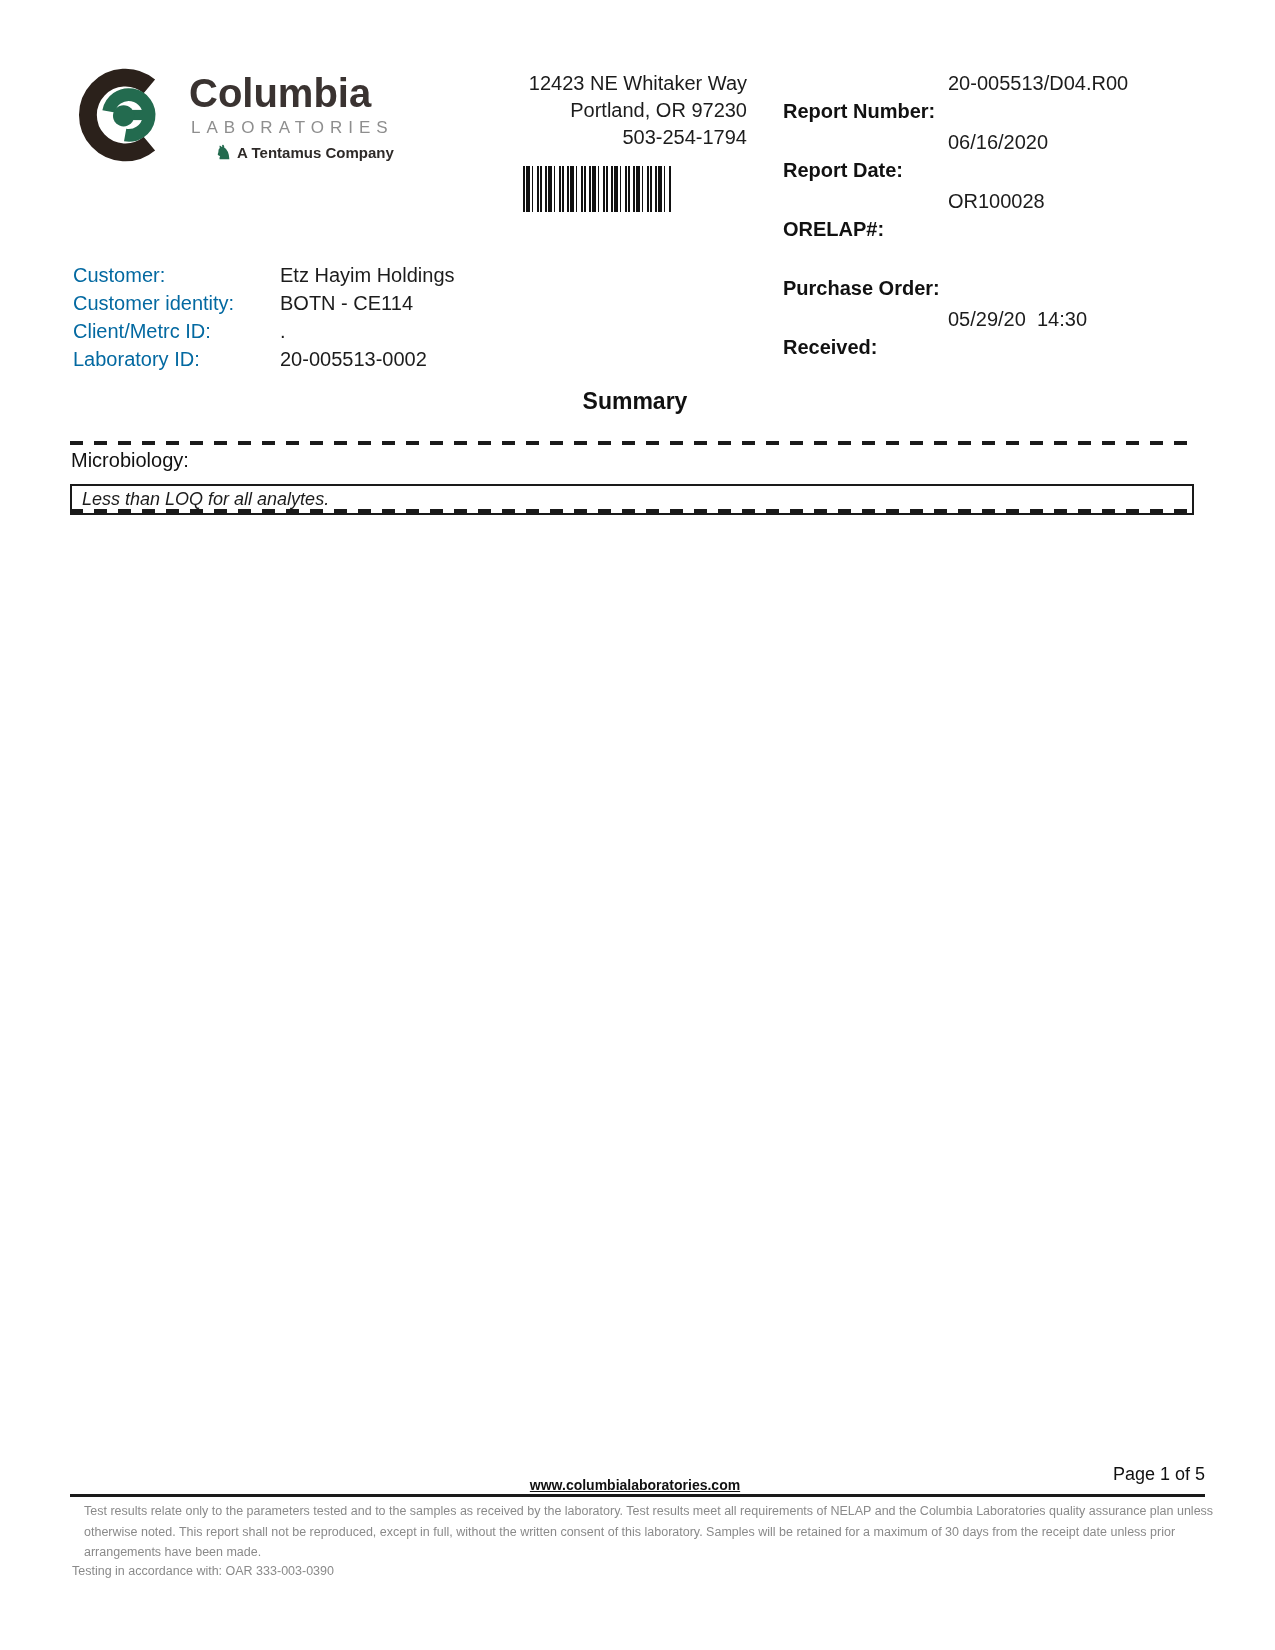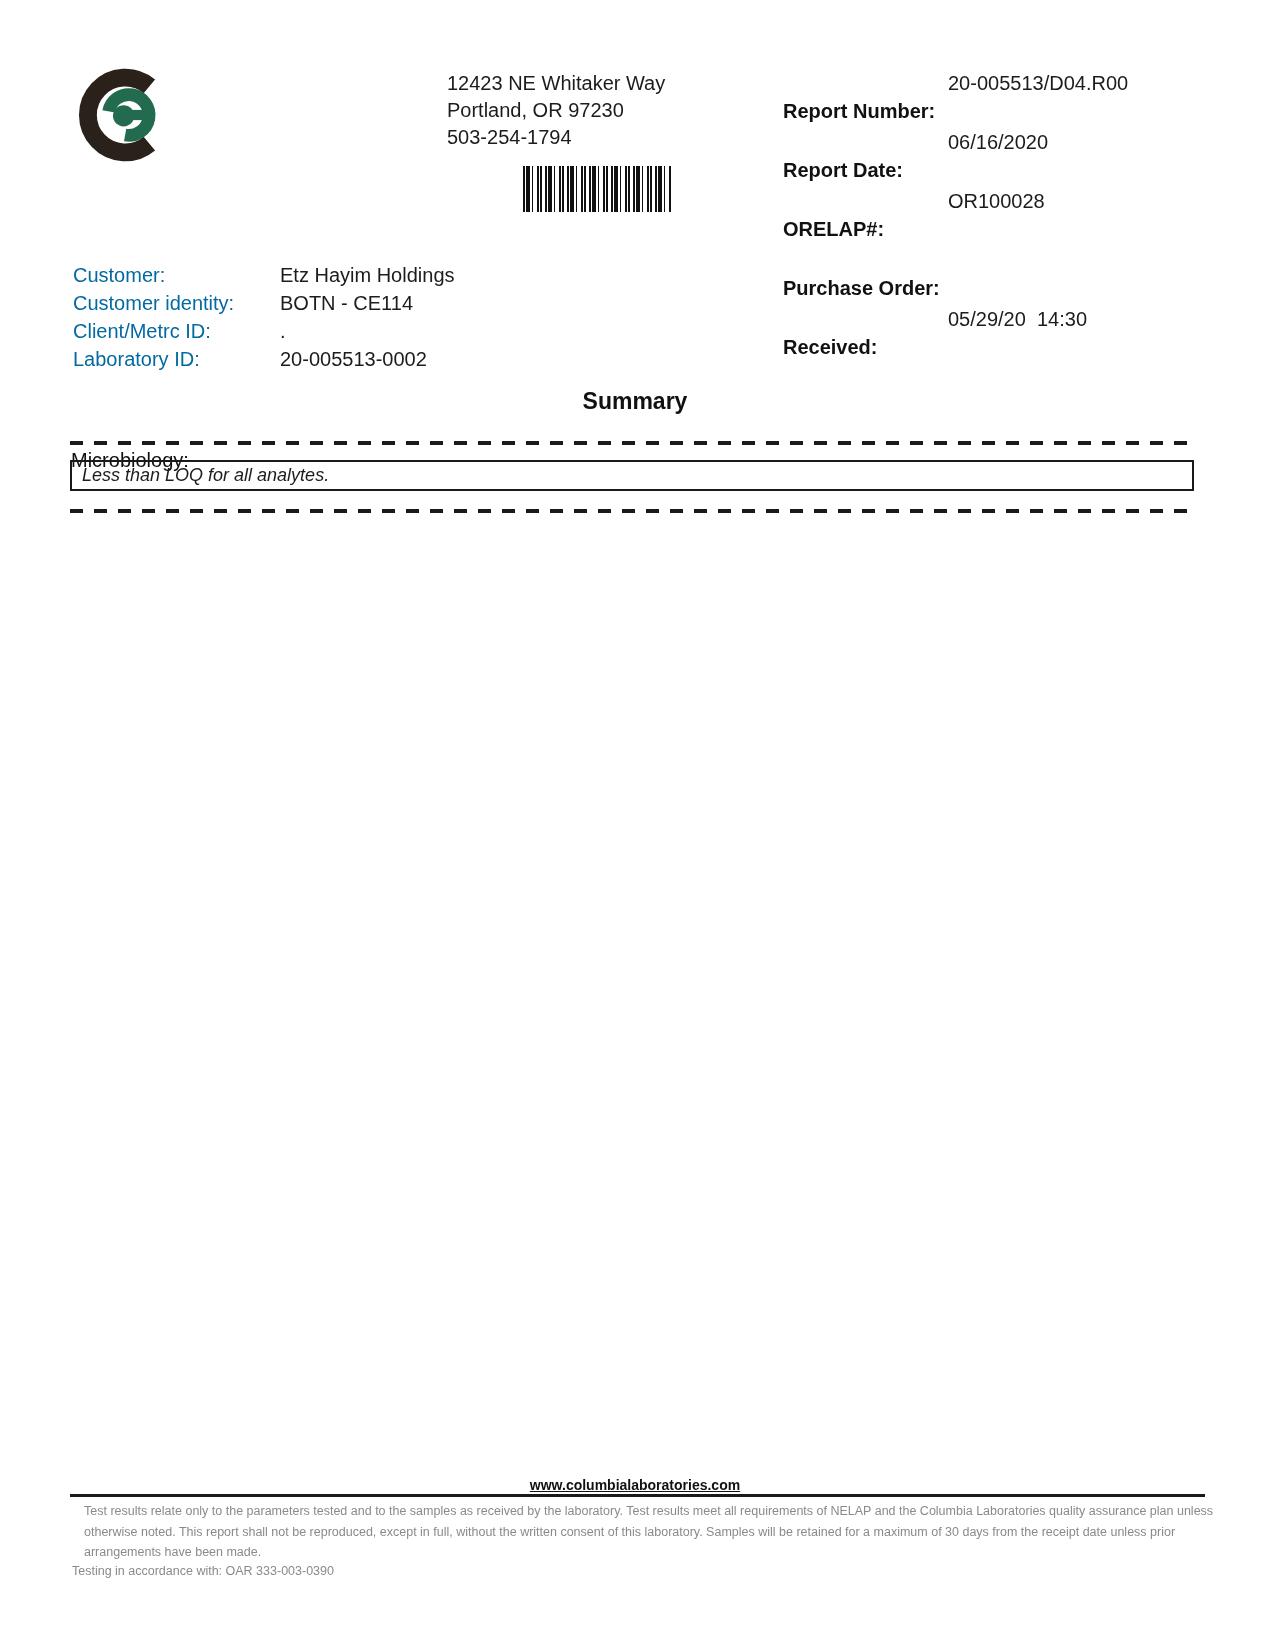--- a/index.html
+++ b/index.html
@@ -19,21 +19,21 @@
   .logo-mark { width: 104px; height: 102px; flex: 0 0 auto; }
   .logo-text { margin-left: 10px; padding-top: 8px; }
   .logo-name { font-size: 40px; font-weight: bold; color: #3a3331; line-height: 1.05; }
   .logo-sub { font-size: 17px; color: #8e8e8e; letter-spacing: 6px; margin-top: 4px; margin-left: 2px; }
   .tentamus { display: flex; align-items: center; gap: 5px; margin-top: 5px; margin-left: 26px;
               font-size: 15px; font-weight: bold; color: #2e2a28; }
   .tentamus-icon { color: #236b4f; font-size: 19px; line-height: 1; }
 
   
   .address { position: absolute; left: 447px; top: 70px; width: 300px;
-             text-align: left; font-size: 20px; line-height: 27px; color: #1c1c1c; }
+             text-align: right; font-size: 20px; line-height: 27px; color: #1c1c1c; }
   .barcode { width: 148px; height: 46px; margin: 15px auto 0;
     background: repeating-linear-gradient(90deg,
       #111 0 2px, #fff 2px 3px, #111 3px 7px, #fff 7px 9px,
       #111 9px 10px, #fff 10px 14px, #111 14px 16px, #fff 16px 17px,
       #111 17px 19px, #fff 19px 22px); }
 
   
   .report-info { position: absolute; left: 783px; top: 72px; font-size: 20px; }
   .info-row { display: flex; margin-bottom: 8px; line-height: 23px; }
   .info-row .lbl { width: 165px; font-weight: bold; color: #111; flex: 0 0 auto; margin-top: 28px; }
@@ -47,21 +47,21 @@
 
   
   .summary-title { position: absolute; top: 388px; left: 70px; width: 1130px;
                    text-align: center; font-size: 23px; font-weight: bold; color: #111; }
   .dashed-rule { position: absolute; left: 70px; width: 1124px; height: 4px;
     background: repeating-linear-gradient(90deg, #1a1a1a 0 13px, transparent 13px 24px); }
   .dash-top { top: 441px; }
   .dash-bottom { top: 509px; }
   .micro-heading { position: absolute; top: 449px; left: 71px; font-size: 20px;
                    font-weight: normal; color: #111; }
-  .result-box { position: absolute; top: 460px; left: 70px; width: 1124px; height: 31px;
+  .result-box { position: absolute; top: 484px; left: 70px; width: 1124px; height: 31px;
     border: 2px solid #1a1a1a; display: flex; align-items: center; padding-left: 10px;
     font-size: 18px; font-style: italic; color: #1c1c1c; }
 
   
   .page-number { position: absolute; top: 1464px; left: 70px; width: 1135px;
                  text-align: right; font-size: 18px; color: #111; }
   .website { position: absolute; top: 1477px; left: 70px; width: 1130px; text-align: center;
              font-size: 14px; font-weight: bold; color: #111; text-decoration: underline; }
   .footer-rule { position: absolute; top: 1494px; left: 70px; width: 1135px; height: 3px;
                  background: #1a1a1a; }
@@ -74,20 +74,28 @@
 
 <div class="page">
 
   <div class="logo-block">
     <svg class="logo-mark" viewBox="0 0 120 120" aria-hidden="true">
       <path d="M 86.3 26.3 A 44 44 0 1 0 86.3 93.7" fill="none" stroke="#2b211b" stroke-width="21"></path>
       <path d="M 38.4 55.8 A 24 24 0 1 1 57.8 83.6" fill="none" stroke="#236b4f" stroke-width="15"></path>
       <rect x="56" y="54" width="24" height="12" fill="#236b4f"></rect>
       <circle cx="56" cy="61" r="12.5" fill="#236b4f"></circle>
     </svg>
+    <div class="logo-text">
+      <div class="logo-name">Columbia</div>
+      <div class="logo-sub">LABORATORIES</div>
+      <div class="tentamus">
+        <span class="tentamus-icon">♞</span>
+        <span>A Tentamus Company</span>
+      </div>
+    </div>
   </div>
 
   <div class="address">
     <div>12423 NE Whitaker Way</div>
     <div>Portland, OR 97230</div>
     <div>503-254-1794</div>
     <div class="barcode"></div>
   </div>
 
   <div class="report-info">
@@ -133,18 +141,19 @@
   </div>
 
   <div class="summary-title">Summary</div>
   <div class="dashed-rule dash-top"></div>
   <div class="micro-heading">Microbiology:</div>
   <div class="result-box">
     <span>Less than LOQ for all analytes.</span>
   </div>
   <div class="dashed-rule dash-bottom"></div>
 
+  <div class="page-number">Page 1 of 5</div>
   <div class="website">www.columbialaboratories.com</div>
   <div class="footer-rule"></div>
   <div class="disclaimer">Test results relate only to the parameters tested and to the samples as received by the laboratory. Test results meet all requirements of NELAP and the Columbia Laboratories quality assurance plan unless otherwise noted. This report shall not be reproduced, except in full, without the written consent of this laboratory. Samples will be retained for a maximum of 30 days from the receipt date unless prior arrangements have been made.</div>
   <div class="accordance">Testing in accordance with: OAR 333-003-0390</div>
 
 </div>
 
 </body></html>

